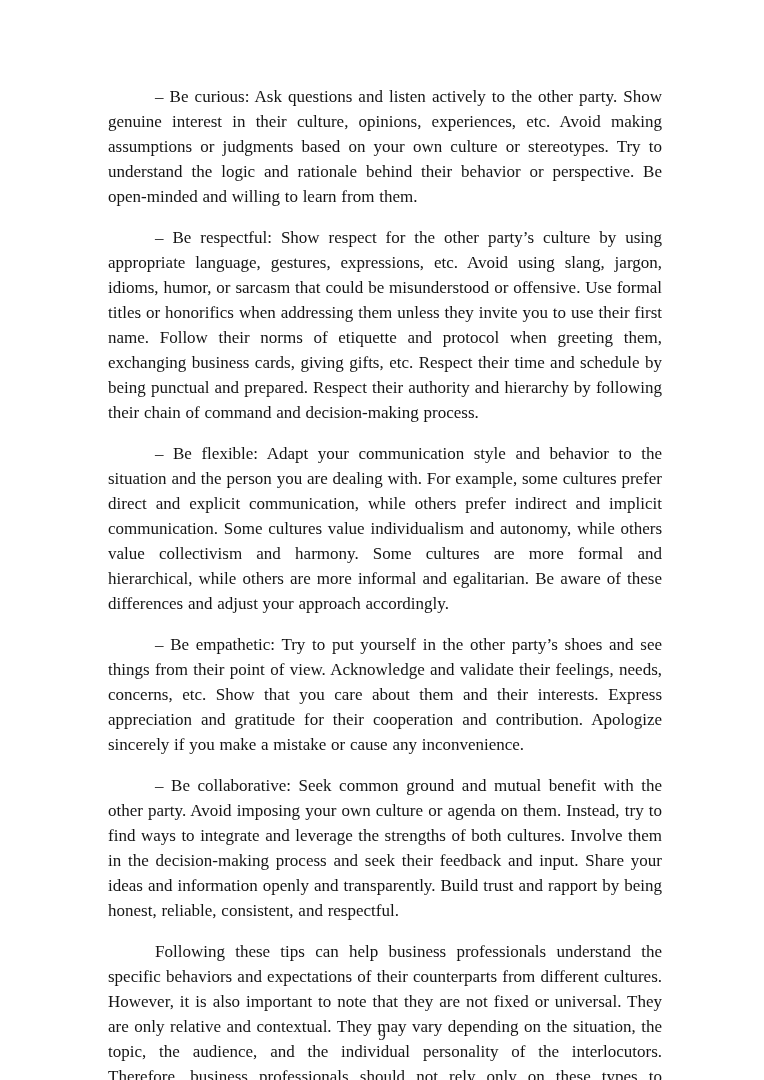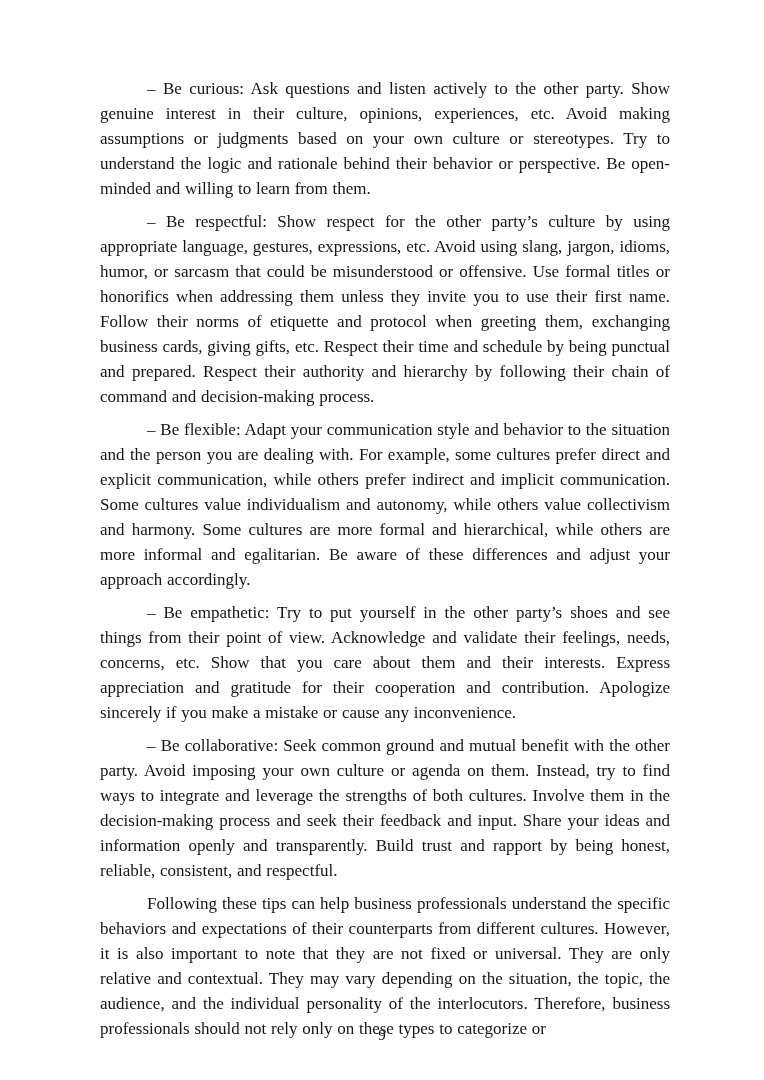--- a/index.html
+++ b/index.html
@@ -15,21 +15,21 @@
     box-sizing: border-box;
     padding: 68px 86px 0 92px;
     font-family: "Liberation Serif", serif;
     color: #141414;
     overflow: hidden;
   }
   .text-block {
     width: 586px;
   }
   .text-block p {
-    margin: 8px;
+    margin: 16px;
     font-size: 17px;
     line-height: 25px;
     text-align: justify;
     text-indent: 47px;
     word-spacing: 0.5px;
   }
   .page-footer {
     position: absolute;
     left: 0;
     bottom: 36px;

